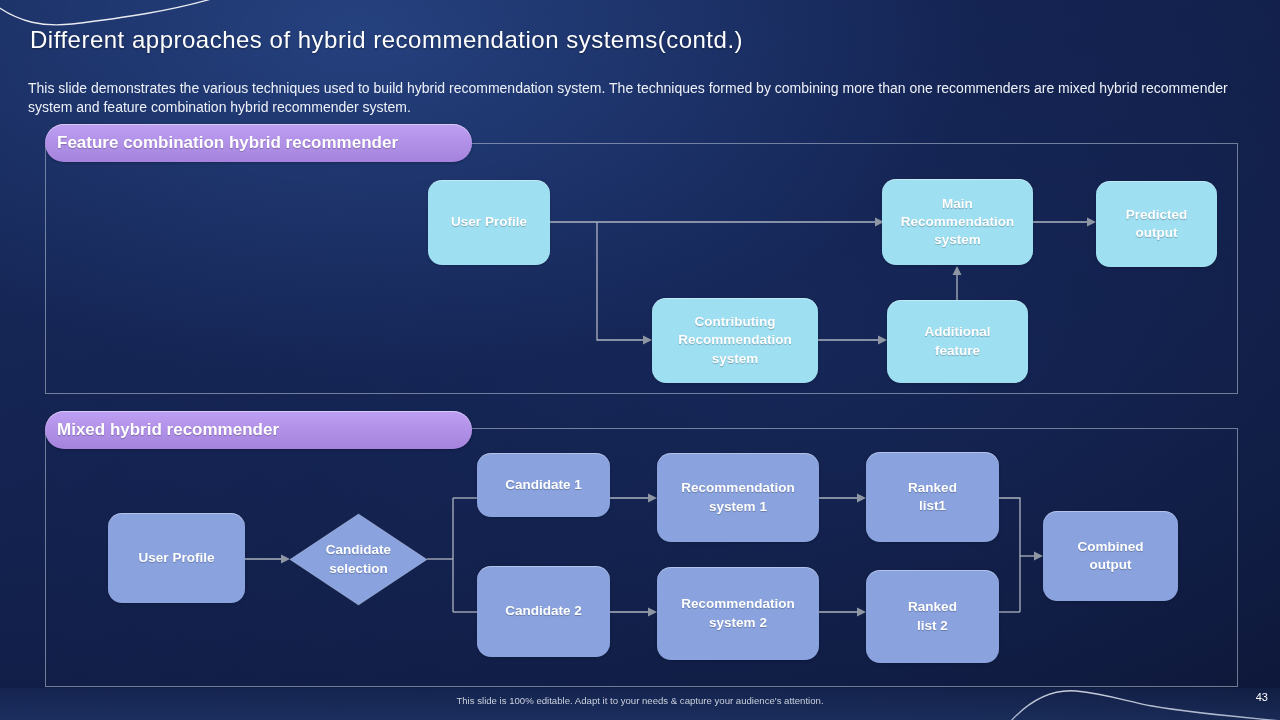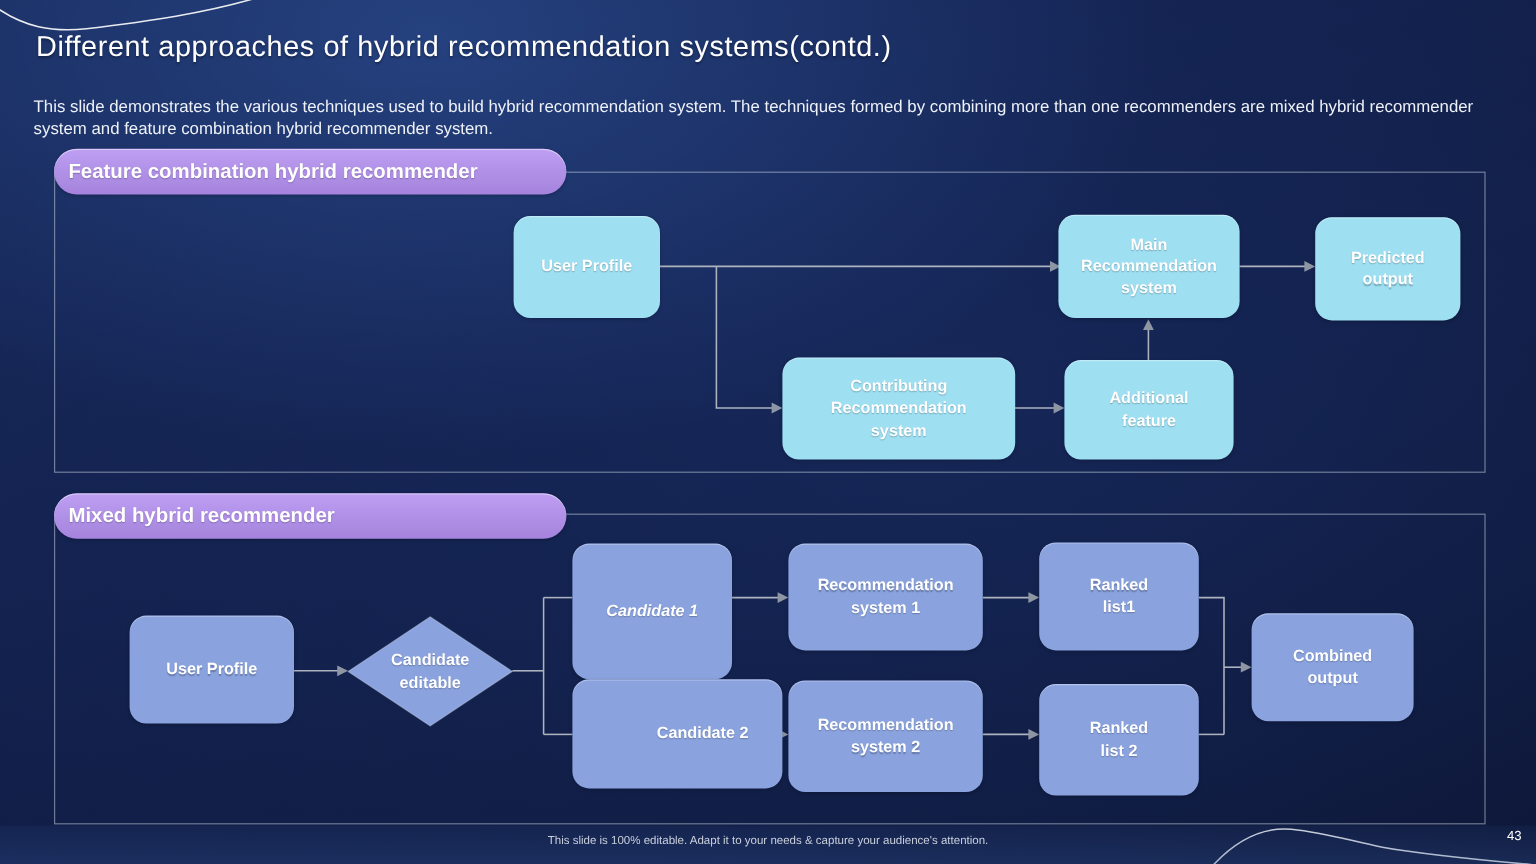--- a/index.html
+++ b/index.html
@@ -45,28 +45,28 @@
   .peri{background:#8aa3df;}
   .node-label{white-space:pre-line;padding:0 6px;}
   .diamond-label{
     position:absolute;left:299px;top:529px;width:119px;height:61px;
     display:flex;align-items:center;justify-content:center;text-align:center;
     font-size:13.5px;font-weight:bold;color:#fff;line-height:1.35;
     text-shadow:0 1px 1px rgba(0,0,0,0.25);white-space:pre-line;
   }
   
   .n-d1-up{left:428px;top:180px;width:122px;height:85px;}
-  .n-d1-contrib{left:652px;top:298px;width:194px;height:85px;}
+  .n-d1-contrib{left:652px;top:298px;width:166px;height:85px;}
   .n-d1-main{left:882px;top:179px;width:151px;height:86px;}
   .n-d1-add{left:887px;top:300px;width:141px;height:83px;}
   .n-d1-pred{left:1096px;top:181px;width:121px;height:86px;}
   
   .n-d2-up{left:108px;top:513px;width:137px;height:90px;}
-  .n-d2-c1{left:477px;top:453px;width:133px;height:113px;font-style:italic;}
-  .n-d2-c2{left:477px;top:566px;width:133px;height:91px;padding-left:42px;}
+  .n-d2-c1{left:477px;top:453px;width:133px;height:64px;}
+  .n-d2-c2{left:477px;top:566px;width:133px;height:91px;}
   .n-d2-rs1{left:657px;top:453px;width:162px;height:89px;}
   .n-d2-rs2{left:657px;top:567px;width:162px;height:93px;}
   .n-d2-rl1{left:866px;top:452px;width:133px;height:90px;}
   .n-d2-rl2{left:866px;top:570px;width:133px;height:93px;}
   .n-d2-comb{left:1043px;top:511px;width:135px;height:90px;}
   .footer-bar{
     position:absolute;left:0;top:688px;width:1280px;height:32px;
     background:linear-gradient(180deg,rgba(52,86,152,0.10),rgba(52,86,152,0.30));
   }
   .footer-note{
@@ -160,21 +160,21 @@
   </div>
   <div class="node cyan n-d1-pred">
     <span class="node-label">Predicted
 output</span>
   </div>
 
   <div class="node peri n-d2-up">
     <span class="node-label">User Profile</span>
   </div>
   <div class="diamond-label">Candidate
-editable</div>
+selection</div>
   <div class="node peri n-d2-c1">
     <span class="node-label">Candidate 1</span>
   </div>
   <div class="node peri n-d2-c2">
     <span class="node-label">Candidate 2</span>
   </div>
   <div class="node peri n-d2-rs1">
     <span class="node-label">Recommendation
 system 1</span>
   </div>

